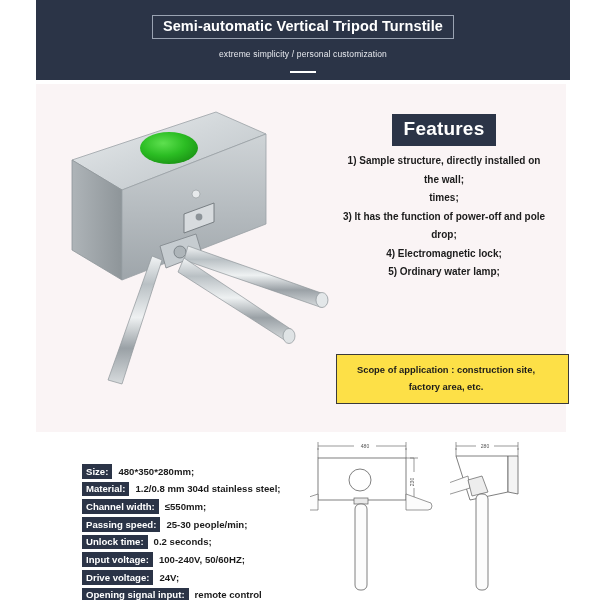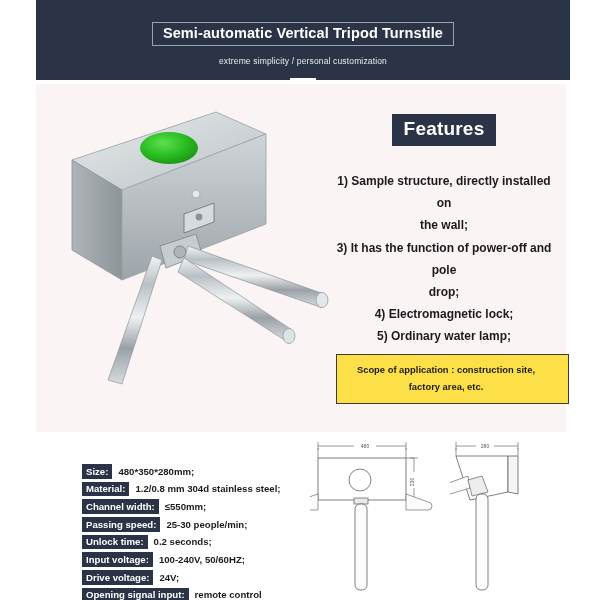--- a/index.html
+++ b/index.html
@@ -9,21 +9,21 @@
     font-family:"Liberation Sans", sans-serif;
     overflow:hidden;
     position:relative;
   }
   .page{position:relative;width:600px;height:600px;background:#fff;}
 
   
   .header{
     position:absolute;left:36px;top:0;width:534px;height:80px;
     background:#2b3447;
-    display:flex;flex-direction:column;align-items:center;justify-content:flex-end;
+    display:flex;flex-direction:column;align-items:center;justify-content:center;
   }
   .title-box{
     margin-top:8px;
     border:1px solid #9aa3b2;
     padding:2px 10px 4px 10px;
   }
   .title-text{
     color:#ffffff;font-size:14.5px;font-weight:bold;letter-spacing:.1px;
     white-space:nowrap;
   }
@@ -50,22 +50,22 @@
   
   .features{
     position:absolute;left:300px;top:30px;width:216px;
   }
   .features-badge{
     display:inline-block;background:#2b3447;color:#fff;
     font-size:19px;font-weight:bold;padding:4px 12px 6px 12px;
     letter-spacing:.2px;
   }
   .features-list{
-    margin-top:24px;
-    color:#1b1b1b;font-size:12px;line-height:1.85;font-weight:bold;
+    margin-top:6px;
+    color:#1b1b1b;font-size:10px;line-height:1.85;font-weight:bold;
   }
   .features-list div{margin:0;}
 
   .scope-box{
     position:absolute;left:300px;top:270px;width:202px;
     border:1px solid #3a3a3a;
     padding:6px 21px 7px 8px;
     color:#1b1b1b;font-size:9.4px;line-height:1.85;font-weight:bold;
     background:#fde047;
   }
@@ -170,20 +170,21 @@
             <path d="M106,162 L66,286 L52,282 L96,158 z" fill="url(#chrome)" stroke="#8e9599" stroke-width="0.7"></path>
           </g>
         </svg>
       </div>
 
       <div class="features">
         <span class="features-badge">Features</span>
         <div class="features-list">
           <div>1) Sample structure, directly installed on</div>
           <div>the wall;</div>
+          <div>times;</div>
           <div>3) It has the function of power-off and pole</div>
           <div>drop;</div>
           <div>4) Electromagnetic lock;</div>
           <div>5) Ordinary water lamp;</div>
         </div>
       </div>
 
       <div class="scope-box">
         <div>Scope of application : construction site,</div>
         <div>factory area, etc.</div>

